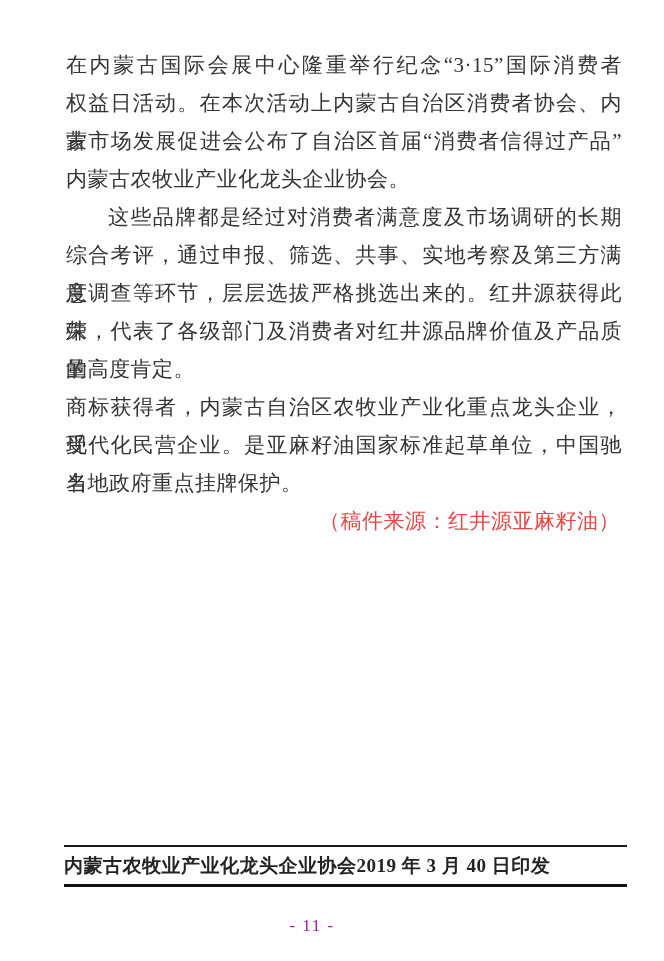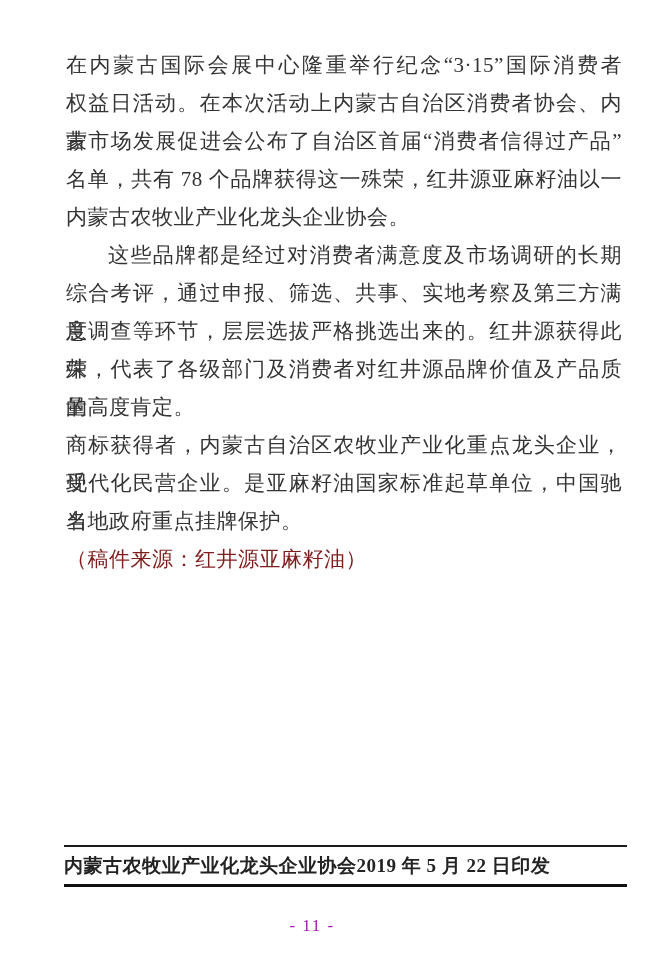--- a/index.html
+++ b/index.html
@@ -39,22 +39,23 @@
     text-justify: inter-character;
   }
   .line.indent {
     padding-left: 42px;
   }
   .source-line {
     height: 38px;
     line-height: 38px;
     font-size: 21px;
     letter-spacing: 0.5px;
+    text-align: right;
     padding-right: 2px;
-    color: #7f1d1d;
+    color: #ef4444;
   }
   
   .footer {
     position: absolute;
     left: 64px;
     top: 845px;
     width: 563px;
   }
   .rule-top {
     height: 2px;
@@ -88,37 +89,36 @@
 </head>
 <body>
 
 <div class="page">
 
   <div class="content">
 
   <div class="line fill">在内蒙古国际会展中心隆重举行纪念“3·15”国际消费者</div>
       <div class="line fill">权益日活动。在本次活动上内蒙古自治区消费者协会、内蒙</div>
       <div class="line fill">古市场发展促进会公布了自治区首届“消费者信得过产品”</div>
-      <div class="line fill">名单，共有 78 个品牌获得这一殊荣，红井源亚麻籽油以一</div>
       <div class="line">内蒙古农牧业产业化龙头企业协会。</div>
       <div class="line fill indent">这些品牌都是经过对消费者满意度及市场调研的长期</div>
       <div class="line fill">综合考评，通过申报、筛选、共事、实地考察及第三方满意</div>
       <div class="line fill">度调查等环节，层层选拔严格挑选出来的。红井源获得此殊</div>
       <div class="line fill">荣，代表了各级部门及消费者对红井源品牌价值及产品质量</div>
       <div class="line">的高度肯定。</div>
       <div class="line fill">商标获得者，内蒙古自治区农牧业产业化重点龙头企业，受</div>
       <div class="line fill">现代化民营企业。是亚麻籽油国家标准起草单位，中国驰名</div>
       <div class="line">当地政府重点挂牌保护。</div>
       <div class="source-line">（稿件来源：红井源亚麻籽油）</div>
     </div>
 
   <div class="footer">
     <div class="rule-top"></div>
     <div class="footer-row">
       <span>内蒙古农牧业产业化龙头企业协会</span>
-      <span>2019 年 5 月 22 日印发</span>
+      <span>2019 年 3 月 40 日印发</span>
     </div>
     <div class="rule-bottom"></div>
   </div>
 
   <div class="page-number">- 11 -</div>
 
 </div>
 
 </body></html>

